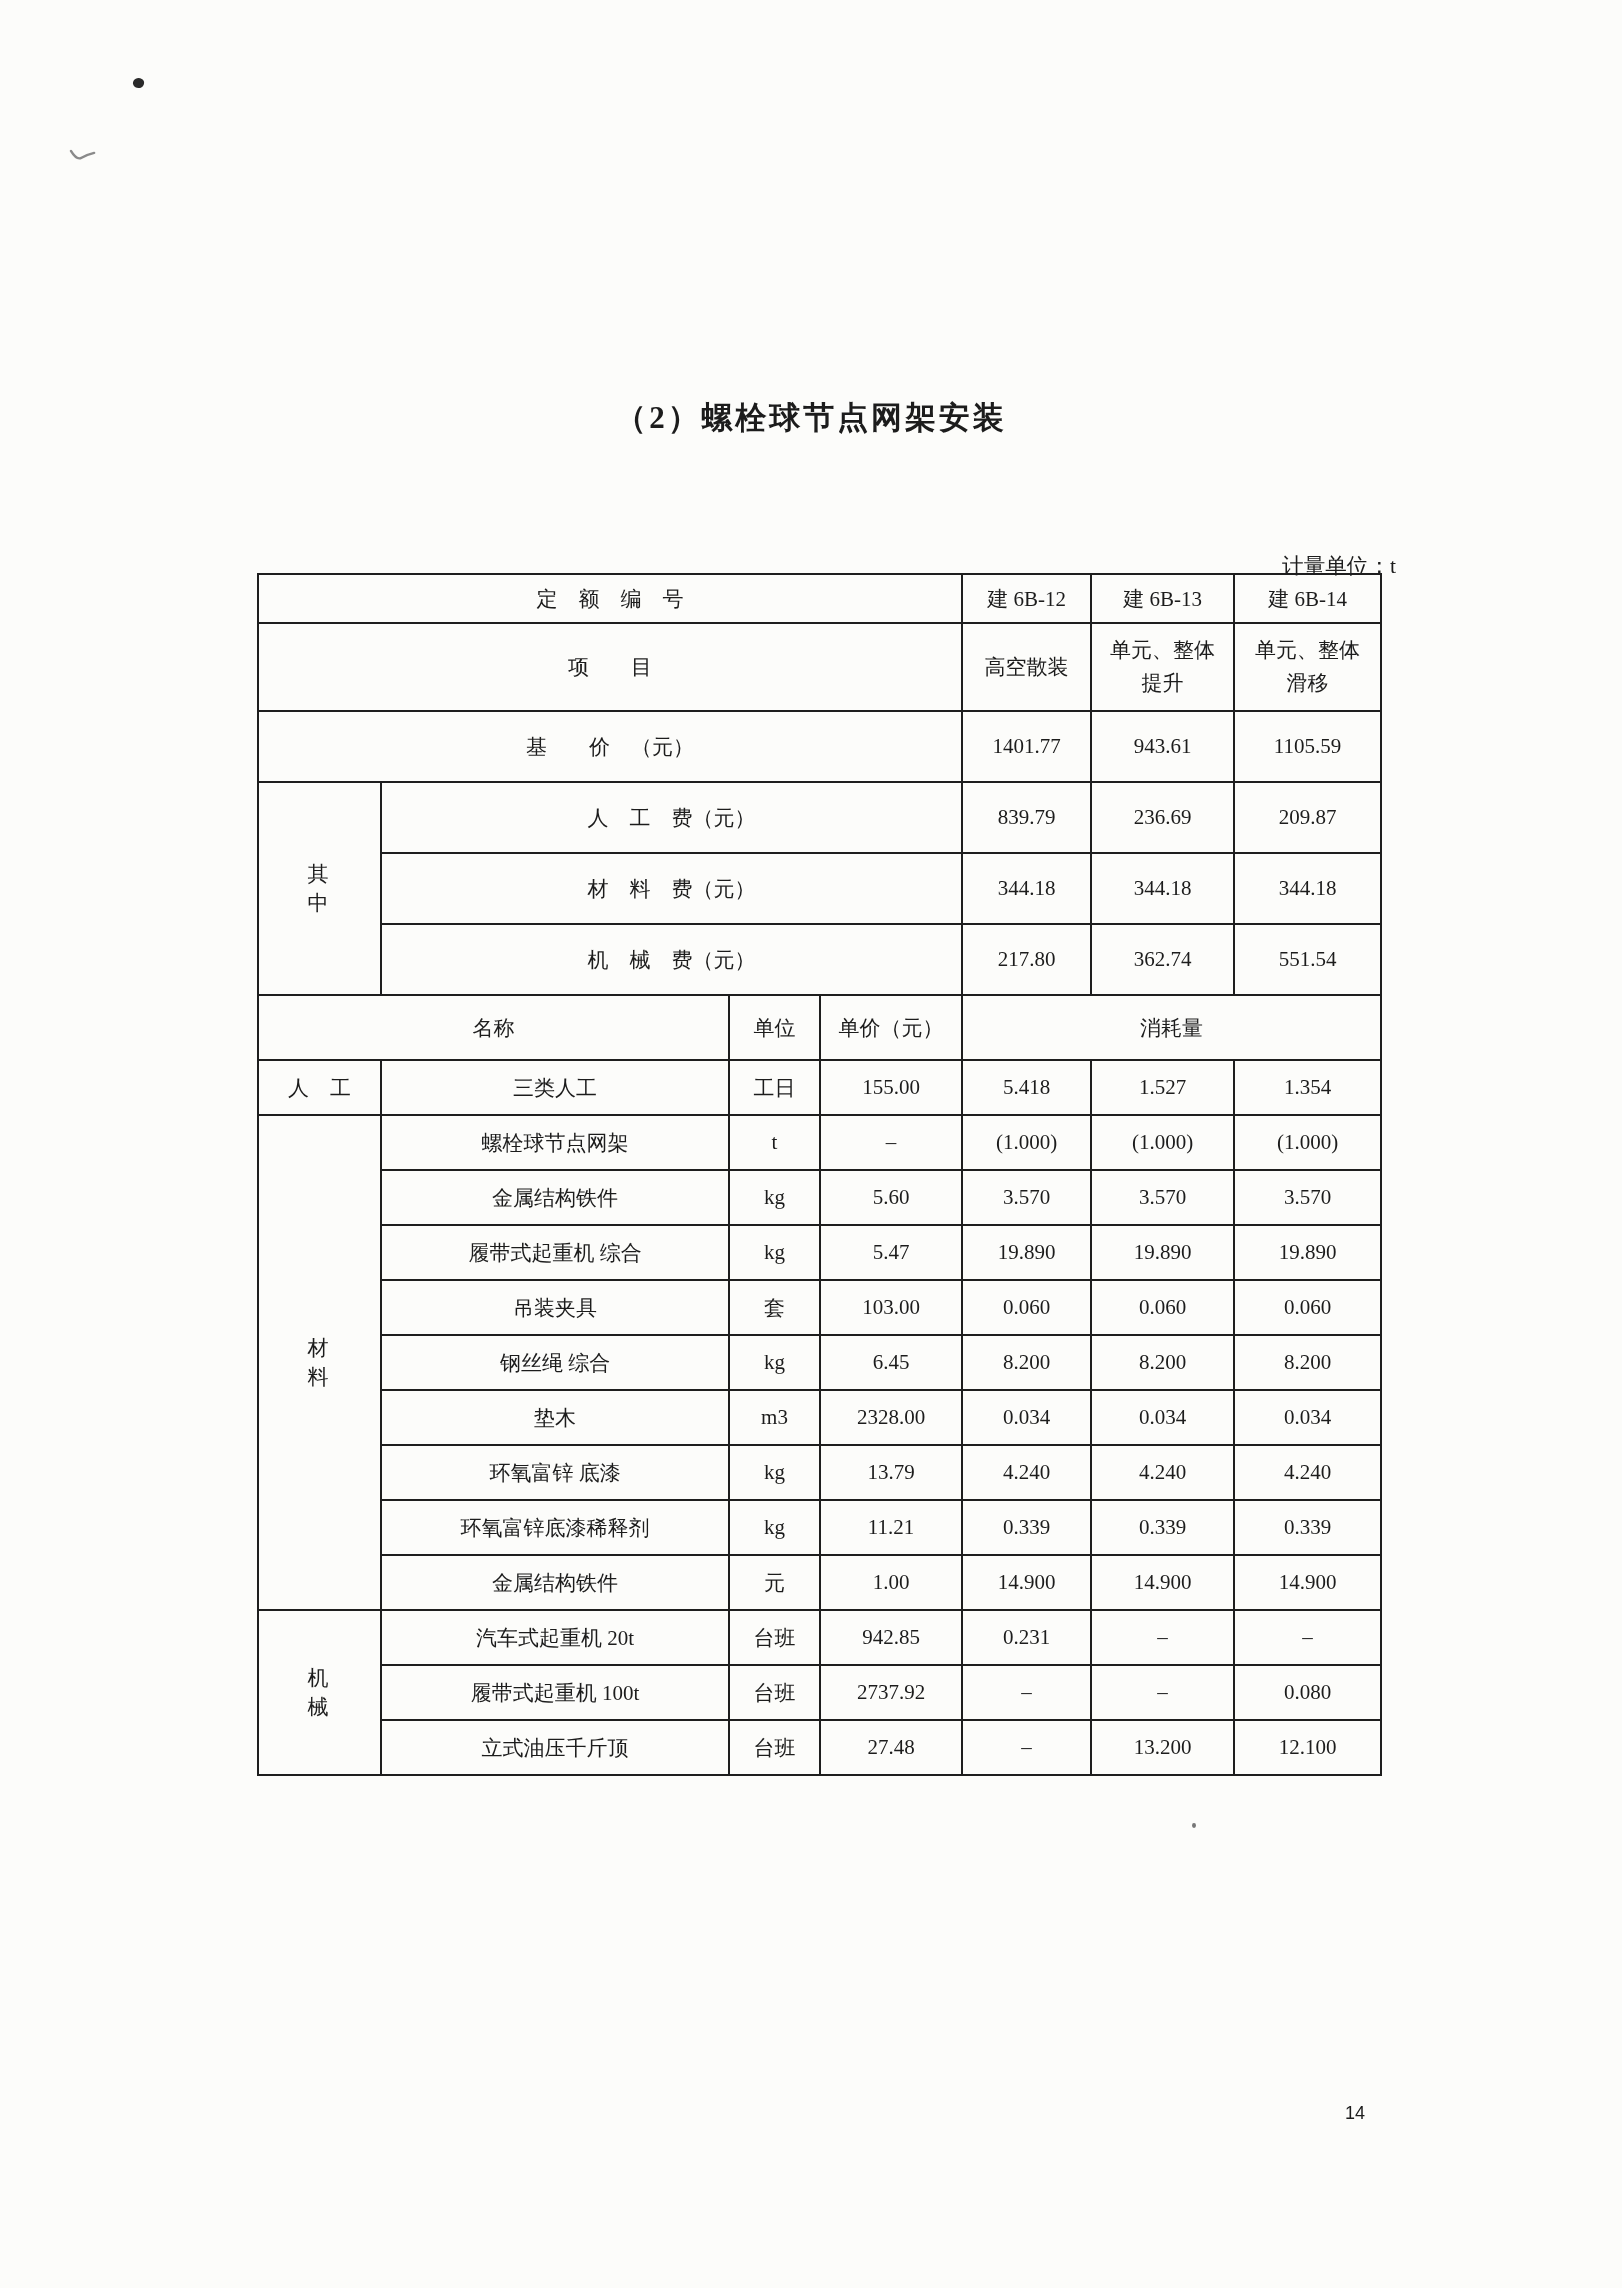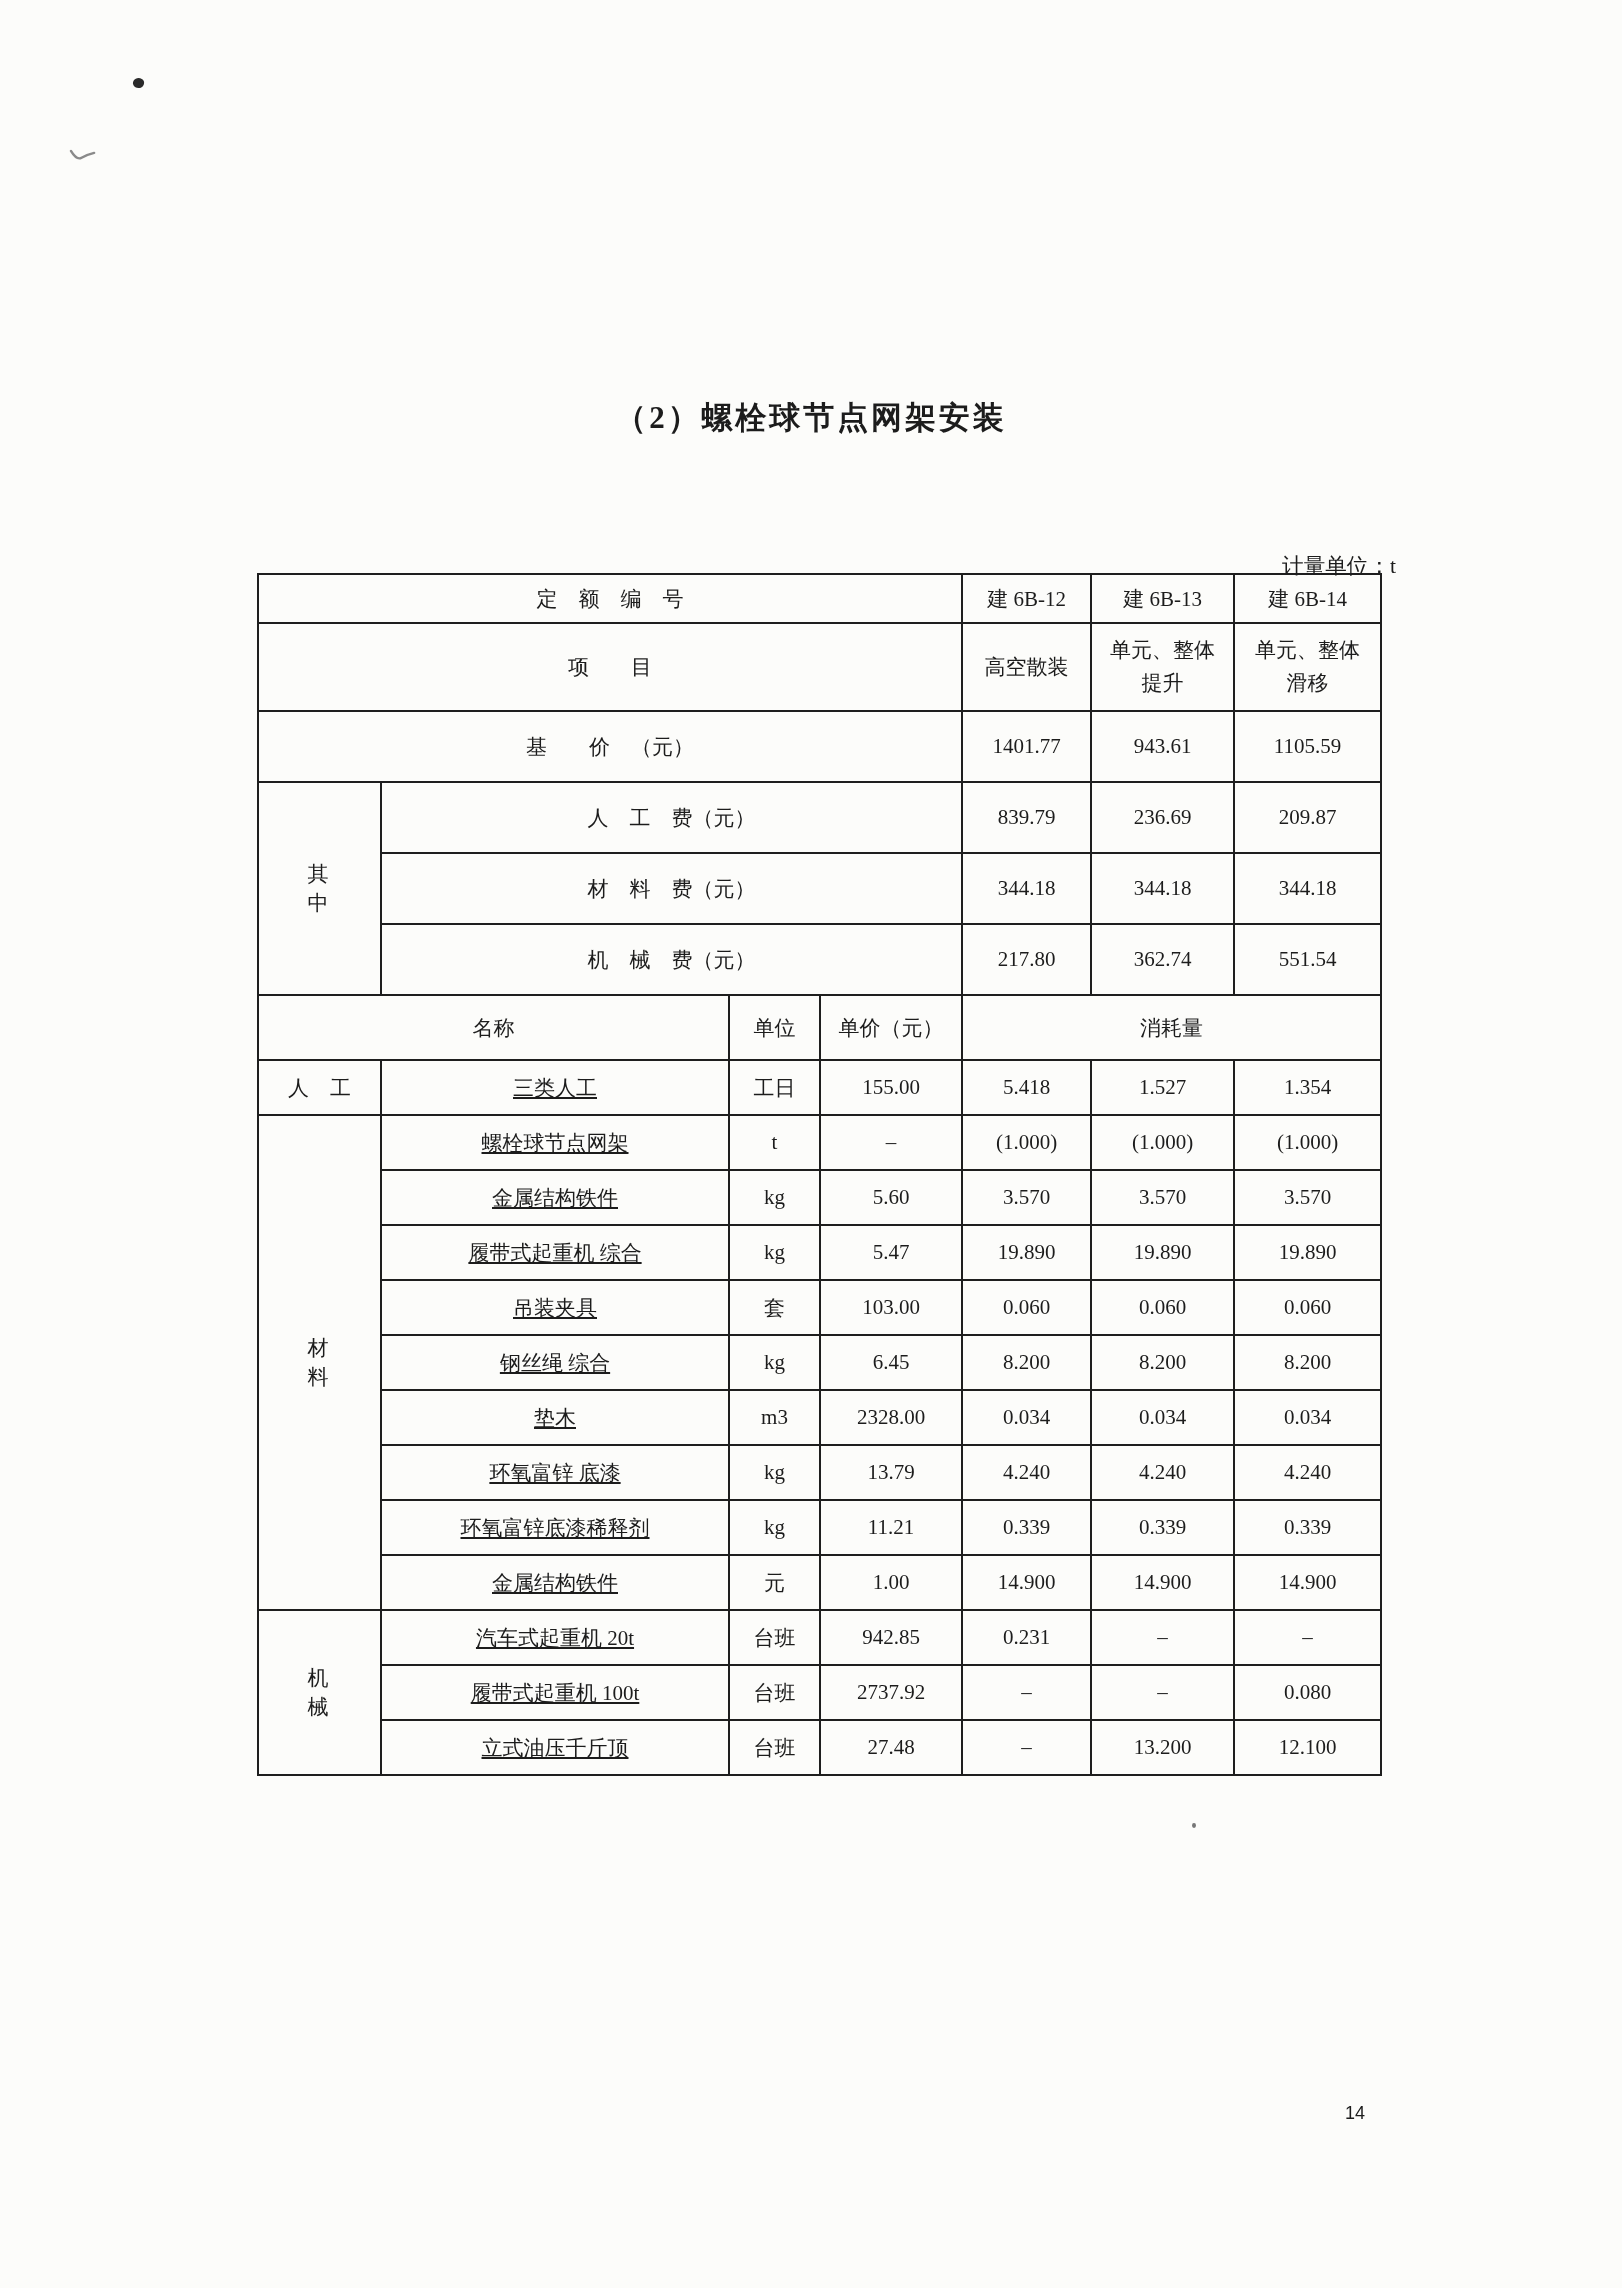--- a/index.html
+++ b/index.html
@@ -43,21 +43,21 @@
     padding:0 3.9px;
     overflow:hidden;
   }
   table.quota{border:2.9px solid #151515;}
   .r-code td{height:47px;}
   .r-item td{height:86px;}
   .r-price td{height:69px;}
   .r-fee td{height:69px;}
   .r-hdr2 td{height:63px;}
   .r-data td{height:53px;}
-  td.name-cell{text-align:left;padding-left:15.7px;text-decoration:underline;}
+  td.name-cell{text-align:left;padding-left:15.7px;}
   .vtext{display:inline-block;width:1.15em;word-break:break-all;line-height:1.35;text-align:left;}
   .two-line div{line-height:1.55;}
   
   .blob{
     position:absolute;left:133px;top:78px;width:10.8px;height:9.8px;
     background:#2a2a2a;border-radius:60% 45% 55% 50%;
     transform:rotate(15deg);
   }
   .squiggle{position:absolute;left:69px;top:145px;}
   .dot{

